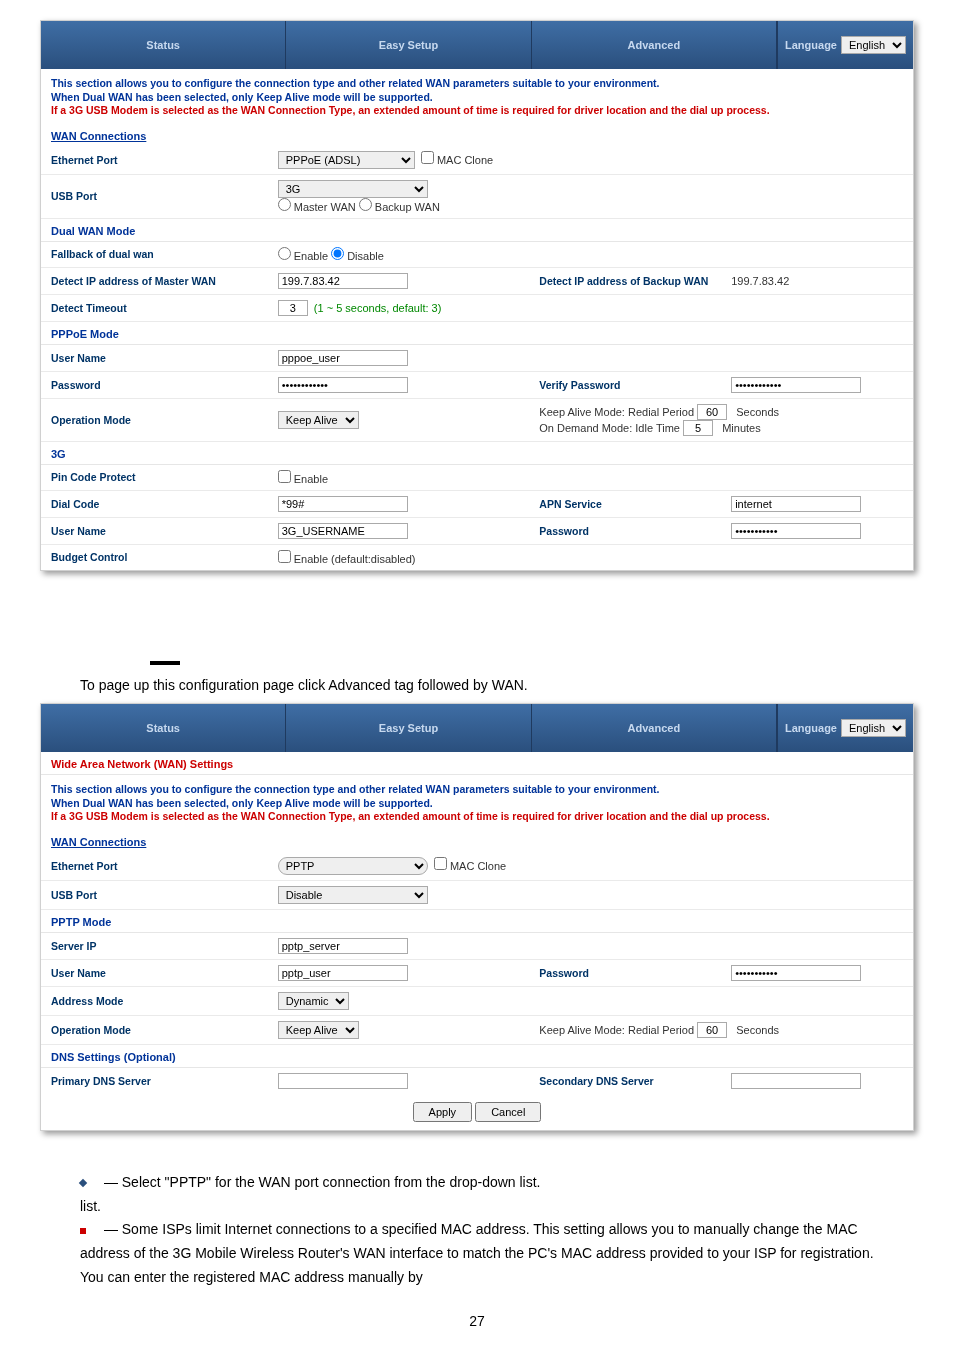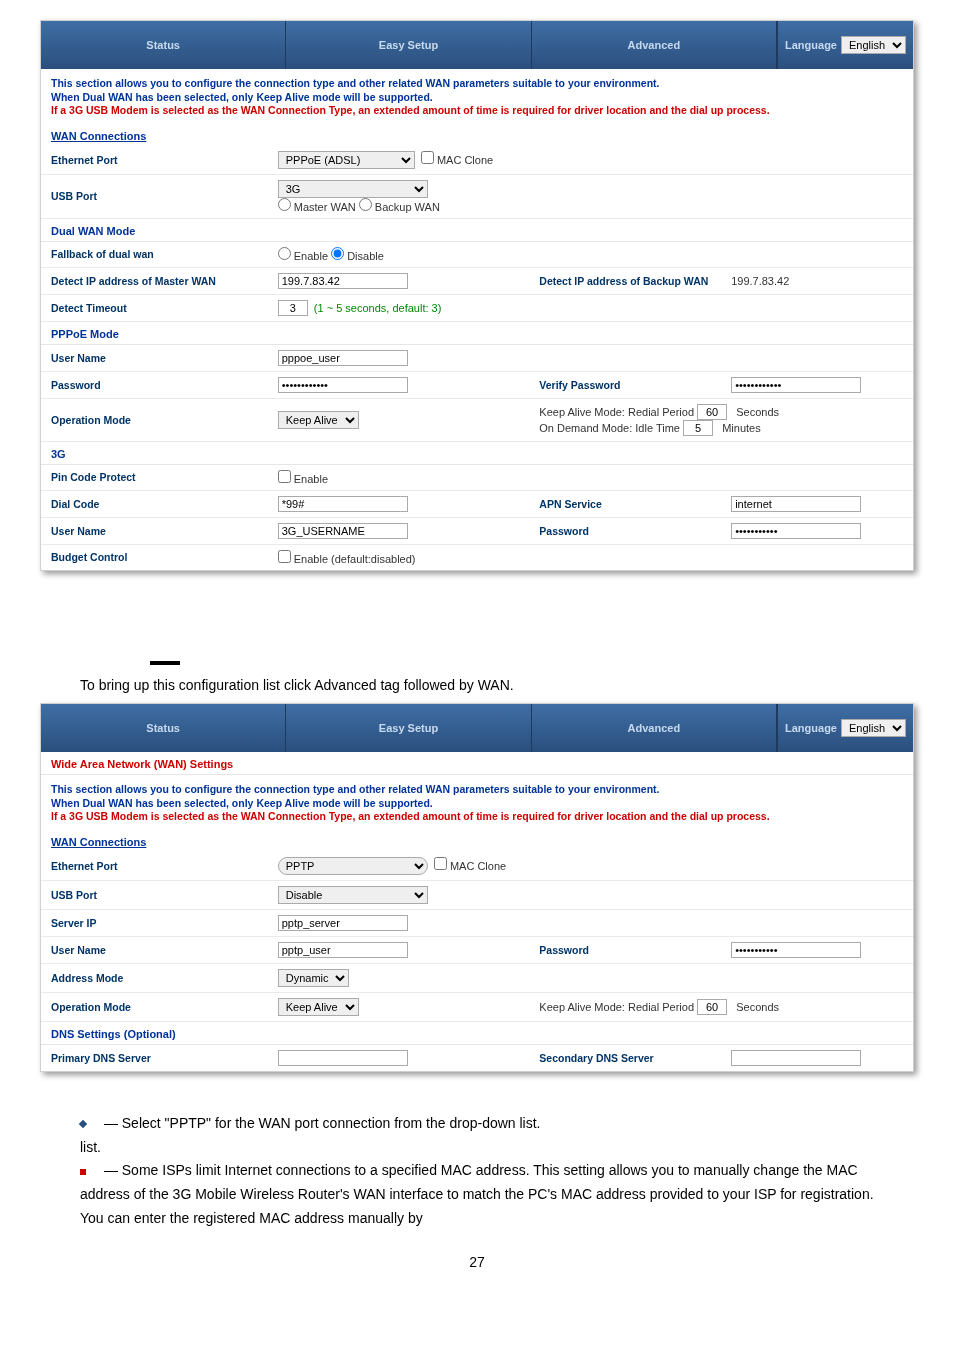--- a/index.html
+++ b/index.html
@@ -140,21 +140,21 @@
       </tr>
       <tr class="nob">
         <td class="label">Budget Control</td>
         <td colspan="3"><input type="checkbox" style=""> <span>Enable (default:disabled)</span></td>
       </tr>
     </tbody>
       </table>
   </div>
 
   <div><span class="dash"></span></div>
-  <div style="padding:0 40px 10px; font-size:14px;">To bring up this configuration list click Advanced tag followed by WAN.</div>
+  <div style="padding:0 40px 10px; font-size:14px;">To page up this configuration page click Advanced tag followed by WAN.</div>
 
   <div class="panel" style="margin-bottom:20px;">
     <div class="tabs">
       <div class="tab">Status</div>
       <div class="tab">Easy Setup</div>
       <div class="tab">Advanced</div>
       <div class="lang">
         <span>Language</span>
         <select><option>English</option></select>
       </div>
@@ -174,20 +174,21 @@
           <select style="width:150px;border-radius:9px;"><option>PPTP</option></select>
           &nbsp;<input type="checkbox" style=""> <span>MAC Clone</span>
         </td>
       </tr>
       <tr>
         <td class="label">USB Port</td>
         <td colspan="3"><select style="width:150px;"><option>Disable</option></select></td>
       </tr>
     </tbody>
       </table>
+    <div class="shead2">PPTP Mode</div>
     <table class="form">
       <tbody>
           <tr>
         <td class="label">Server IP</td>
         <td colspan="3"><input type="text" value="pptp_server" style=""></td>
       </tr>
       <tr>
         <td class="label">User Name</td>
         <td class="field"><input type="text" value="pptp_user" style=""></td>
         <td class="label2">Password</td>
@@ -210,20 +211,24 @@
     <table class="form">
       <tbody>
           <tr class="nob">
         <td class="label">Primary DNS Server</td>
         <td class="field"><input type="text" style=""></td>
         <td class="label2">Secondary DNS Server</td>
         <td class="field2"><input type="text" style=""></td>
       </tr>
     </tbody>
       </table>
+    <div class="btnrow">
+      <button class="btn">Apply</button>
+      <button class="btn">Cancel</button>
+    </div>
   </div>
 
   <div class="bodytxt">
     <p><span class="bullet dia"></span><span> — Select "PPTP" for the WAN port connection from the drop-down list.</span></p>
     <p>list.</p>
     <p><span class="bullet red"></span><span> — Some ISPs limit Internet connections to a specified MAC address. This setting allows you to manually change the MAC address of the 3G Mobile Wireless Router's WAN interface to match the PC's MAC address provided to your ISP for registration. You can enter the registered MAC address manually by</span></p>
     <p style="text-align:center; margin-top:20px;">27</p>
   </div>
 
 </div>

